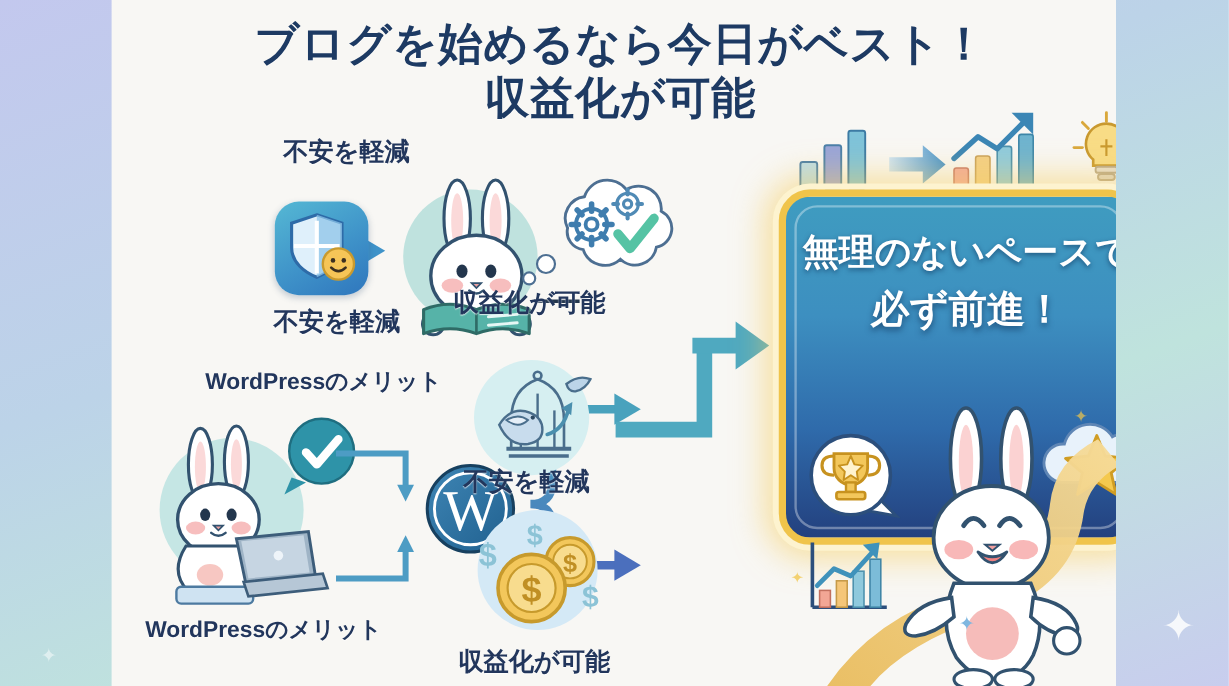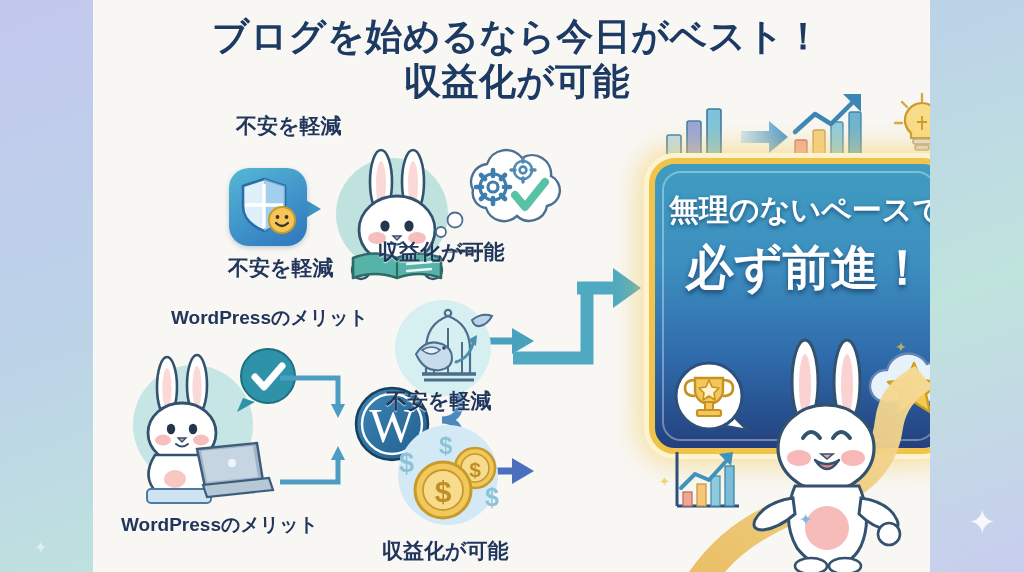--- a/index.html
+++ b/index.html
@@ -55,21 +55,21 @@
     overflow:hidden;
   }
   #board .inner-line{
     position:absolute; left:7px; top:7px; right:7px; bottom:7px;
     border-radius:19px; border:2px solid rgba(255,255,255,.35);
   }
   .board-txt{ position:absolute; left:0; right:0; text-align:center;
      font-weight:bold; white-space:nowrap;margin-left:14px;}
   .bt1{ top:26px; font-size:30px; color:#ffffff;
         text-shadow:0 2px 4px rgba(10,40,80,.6); }
-  .bt2{ top:72px; font-size:48px; color:#ffffff;
+  .bt2{ top:72px; font-size:32px; color:#ffffff;
         text-shadow:0 3px 5px rgba(10,40,80,.65); }
   .bt3{ top:122px; font-size:38px; color:#f5d87a;
         -webkit-text-stroke:2px #ffffff;
         paint-order:stroke fill;
         text-shadow:0 3px 6px rgba(10,35,75,.6); }
 
   
   .path{ position:absolute; }
   .star-glow{ position:absolute; color:#f2c649; }
 </style>

